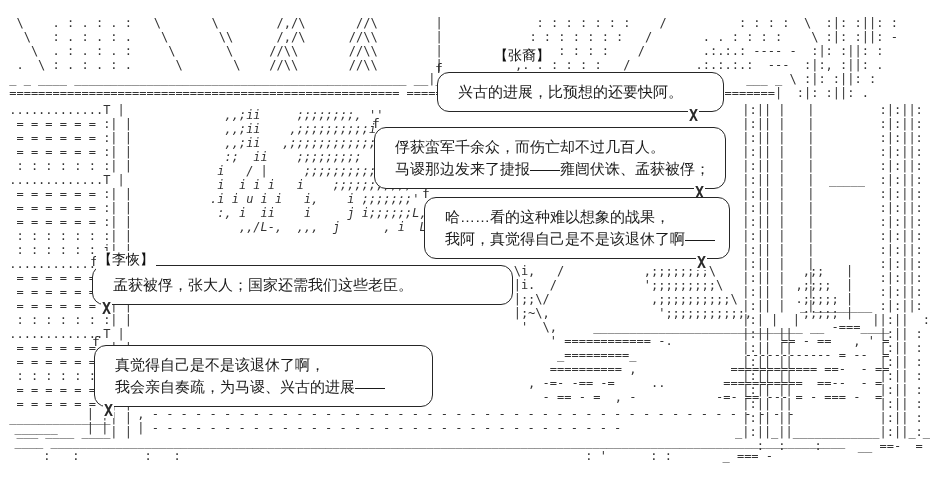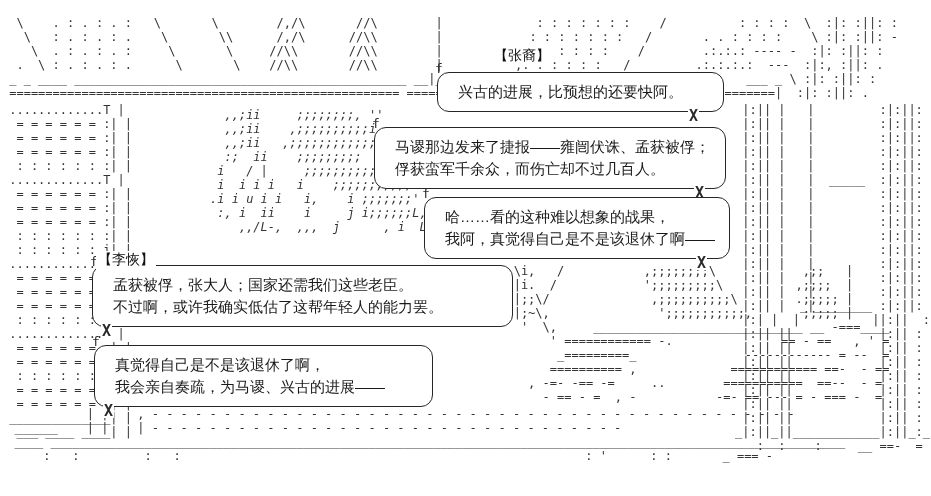--- a/index.html
+++ b/index.html
@@ -166,36 +166,35 @@
   <div class="speaker" style="left:96px; top:251px;font-family:Liberation Mono, monospace;">【李恢】</div>
 
   <div class="bubble" style="left:437px; top:72px; width:287px;">
     <span class="corner-f">f</span>
     <div>兴古的进展，比预想的还要快阿。</div>
     <span class="tail tail-right-1">X</span>
   </div>
 
   <div class="bubble" style="left:374px; top:127px; width:352px;">
     <span class="corner-f">f</span>
+    <div>俘获蛮军千余众，而伤亡却不过几百人。</div>
     <div>马谡那边发来了捷报——雍闿伏诛、孟获被俘；</div>
-    <div>俘获蛮军千余众，而伤亡却不过几百人。</div>
     <span class="tail tail-right-2">X</span>
   </div>
 
   <div class="bubble" style="left:424px; top:197px; width:306px;">
     <span class="corner-f">f</span>
     <div>哈……看的这种难以想象的战果，</div>
     <div>我阿，真觉得自己是不是该退休了啊——</div>
     <span class="tail tail-right-3">X</span>
   </div>
 
   <div class="bubble" style="left:92px; top:265px; width:421px;">
     <span class="corner-f">f</span>
     <div>孟获被俘，张大人；国家还需我们这些老臣。</div>
-    <div>不过啊，或许我确实低估了这帮年轻人的能力罢。</div>
     <span class="tail tail-left">X</span>
   </div>
 
   <div class="bubble" style="left:94px; top:345px; width:339px;">
     <span class="corner-f">f</span>
     <div>真觉得自己是不是该退休了啊，</div>
     <div>我会亲自奏疏，为马谡、兴古的进展——</div>
     <span class="tail tail-left">X</span>
   </div>
 

